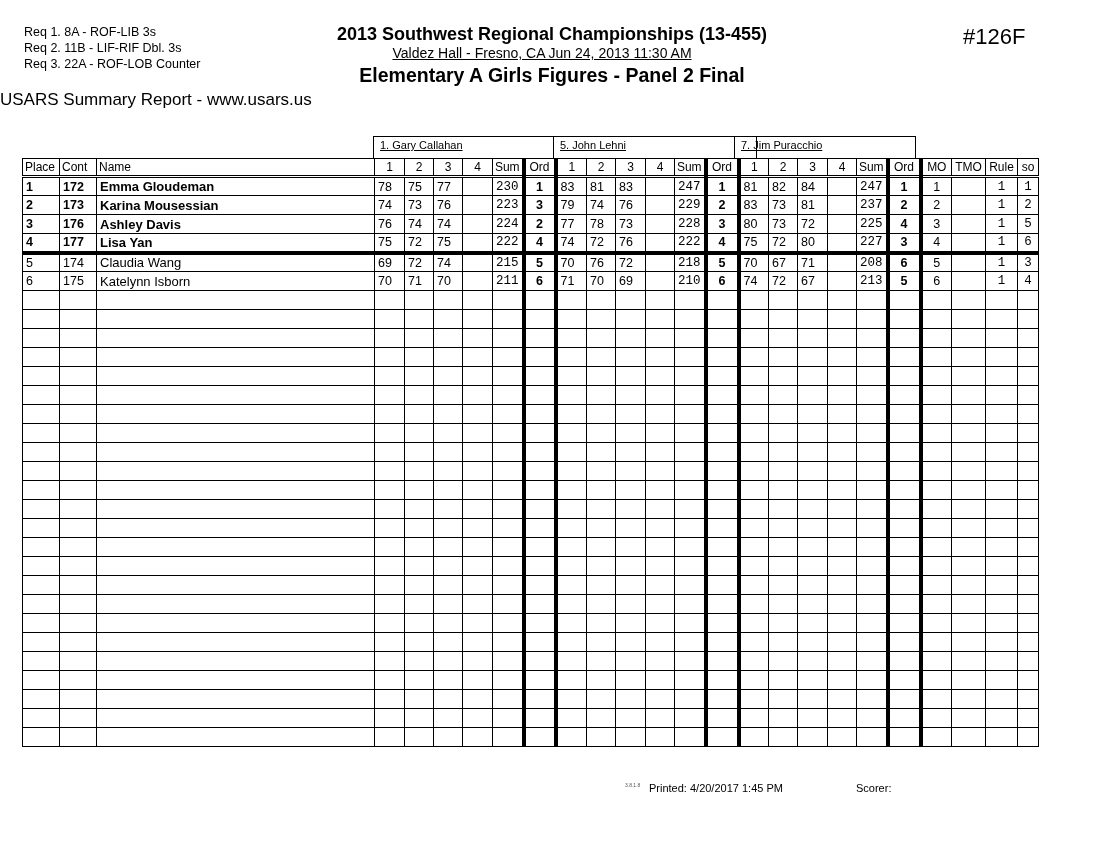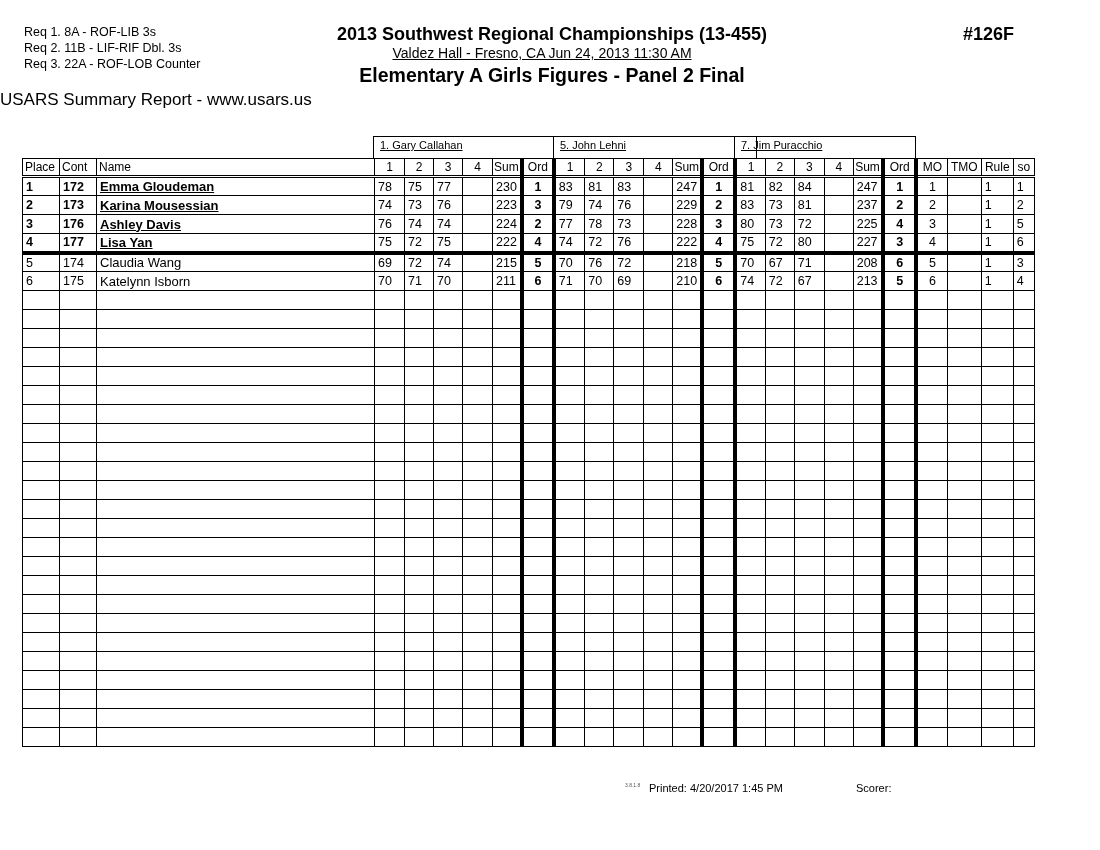--- a/index.html
+++ b/index.html
@@ -3,37 +3,37 @@
 <meta charset="utf-8">
 <style>
   html, body { margin:0; padding:0; background:#ffffff; }
   body { width:1100px; height:850px; position:relative; overflow:hidden; font-family:"Liberation Sans", sans-serif; color:#000; }
   .abs { position:absolute; white-space:nowrap; }
   .req { left:24px; font-size:12.5px; line-height:16px; }
   .title1 { left:0; width:1104px; text-align:center; top:24px; font-size:18px; font-weight:bold; }
   .title2 { left:0; width:1084px; text-align:center; top:45px; font-size:14px;text-decoration:underline; }
   .title3 { left:0; width:1104px; text-align:center; top:64px; font-size:19.5px; font-weight:bold; }
   .title4 { left:0; width:1088px; top:90px; font-size:17px; }
-  .evnum { left:963px; top:24px; font-size:18px; font-weight:bold; }
+  .evnum { left:963px; top:24px; font-size:22px; font-weight:normal; }
 
   .judgebox { position:absolute; top:136px; height:22px; border:1px solid #000; border-bottom:none; box-sizing:border-box; font-size:11px; padding:2px 0 0 6px;text-decoration:underline; }
 
   table.grid { position:absolute; left:22px; top:158px; border-collapse:collapse; table-layout:fixed; font-size:12.5px; }
   table.grid td { border:1px solid #000; height:19px; padding:0 3px; box-sizing:border-box; overflow:hidden; white-space:nowrap; }
   table.grid tr.hdr td { height:18px; font-size:12px; text-align:center; border-bottom:3px double #000; padding:0; }
   table.grid tr.hdr td.l { text-align:left; padding-left:2px; }
   table.grid tr.cut td { border-bottom:4px solid #000; }
   td.thick-l { border-left:4px solid #000 !important; }
   td.num { text-align:left; }
-  td.sum { text-align:left; }
+  td.sum { text-align:center;font-family:Liberation Mono, monospace; }
   td.ord { text-align:center; font-weight:bold; }
   td.ctr { text-align:center; }
   tr.bold td.b { font-weight:bold; }
   td.nm { font-size:13px; }
-  tr.bold td.nm { font-weight:bold;text-decoration:underline; }
+  tr.bold td.nm { font-weight:bold; }
 
   .footer { top:782px; font-size:11px; }
   .ver { left:625px; top:782px; font-size:5px; color:#555; }
 </style>
 </head>
 <body>
 
 <div class="abs req" style="top:24px">Req  1.  8A - ROF-LIB 3s</div>
 <div class="abs req" style="top:40px">Req  2.  11B - LIF-RIF Dbl. 3s</div>
 <div class="abs req" style="top:56px">Req  3.  22A - ROF-LOB Counter</div>

